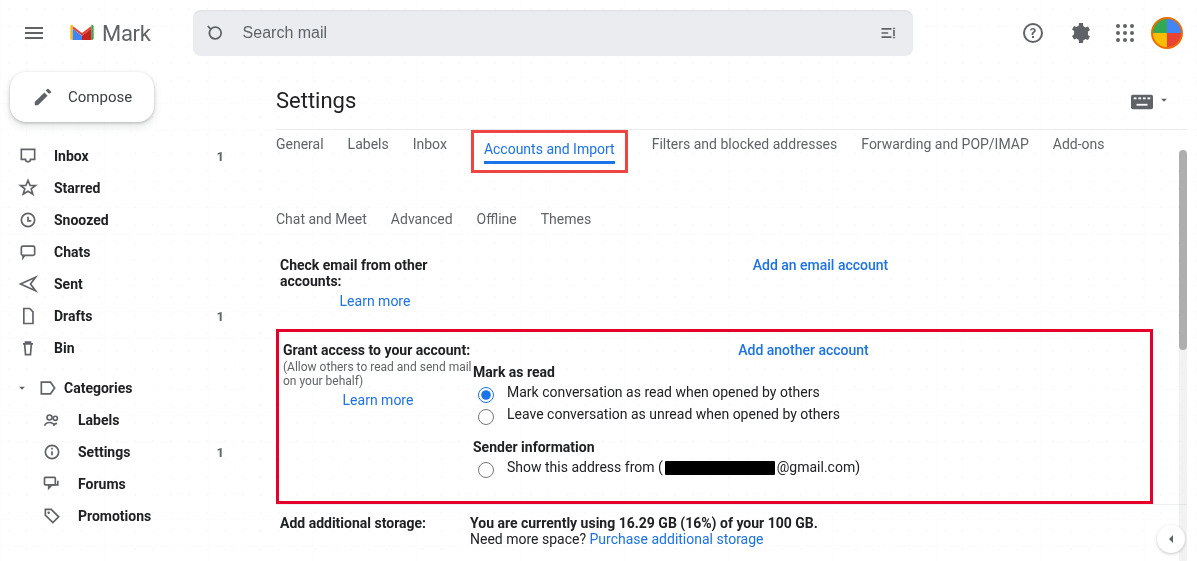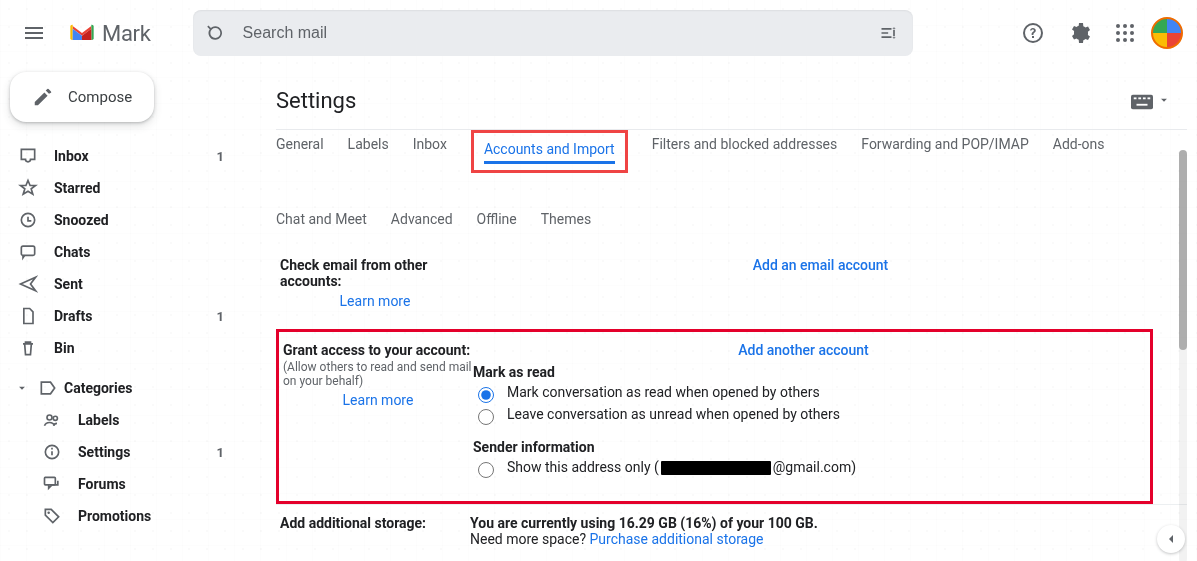--- a/index.html
+++ b/index.html
@@ -359,21 +359,21 @@
           <span>Mark conversation as read when opened by others</span>
         </label>
         <label class="radio-line">
           <input type="radio" name="mar" style="">
           <span>Leave conversation as unread when opened by others</span>
         </label>
         <div class="subhd">Sender information</div>
         <label class="radio-line">
           <input type="radio" name="si" style="">
           <span>
-            <span>Show this address only (</span><span class="redact"></span><span>@gmail.com)</span>
+            <span>Show this address from (</span><span class="redact"></span><span>@gmail.com)</span>
           </span>
         </label>
       </div>
     </div>
 
     <div class="section">
       <div class="left">
         <div class="hd">Add additional storage:</div>
       </div>
       <div class="right">

